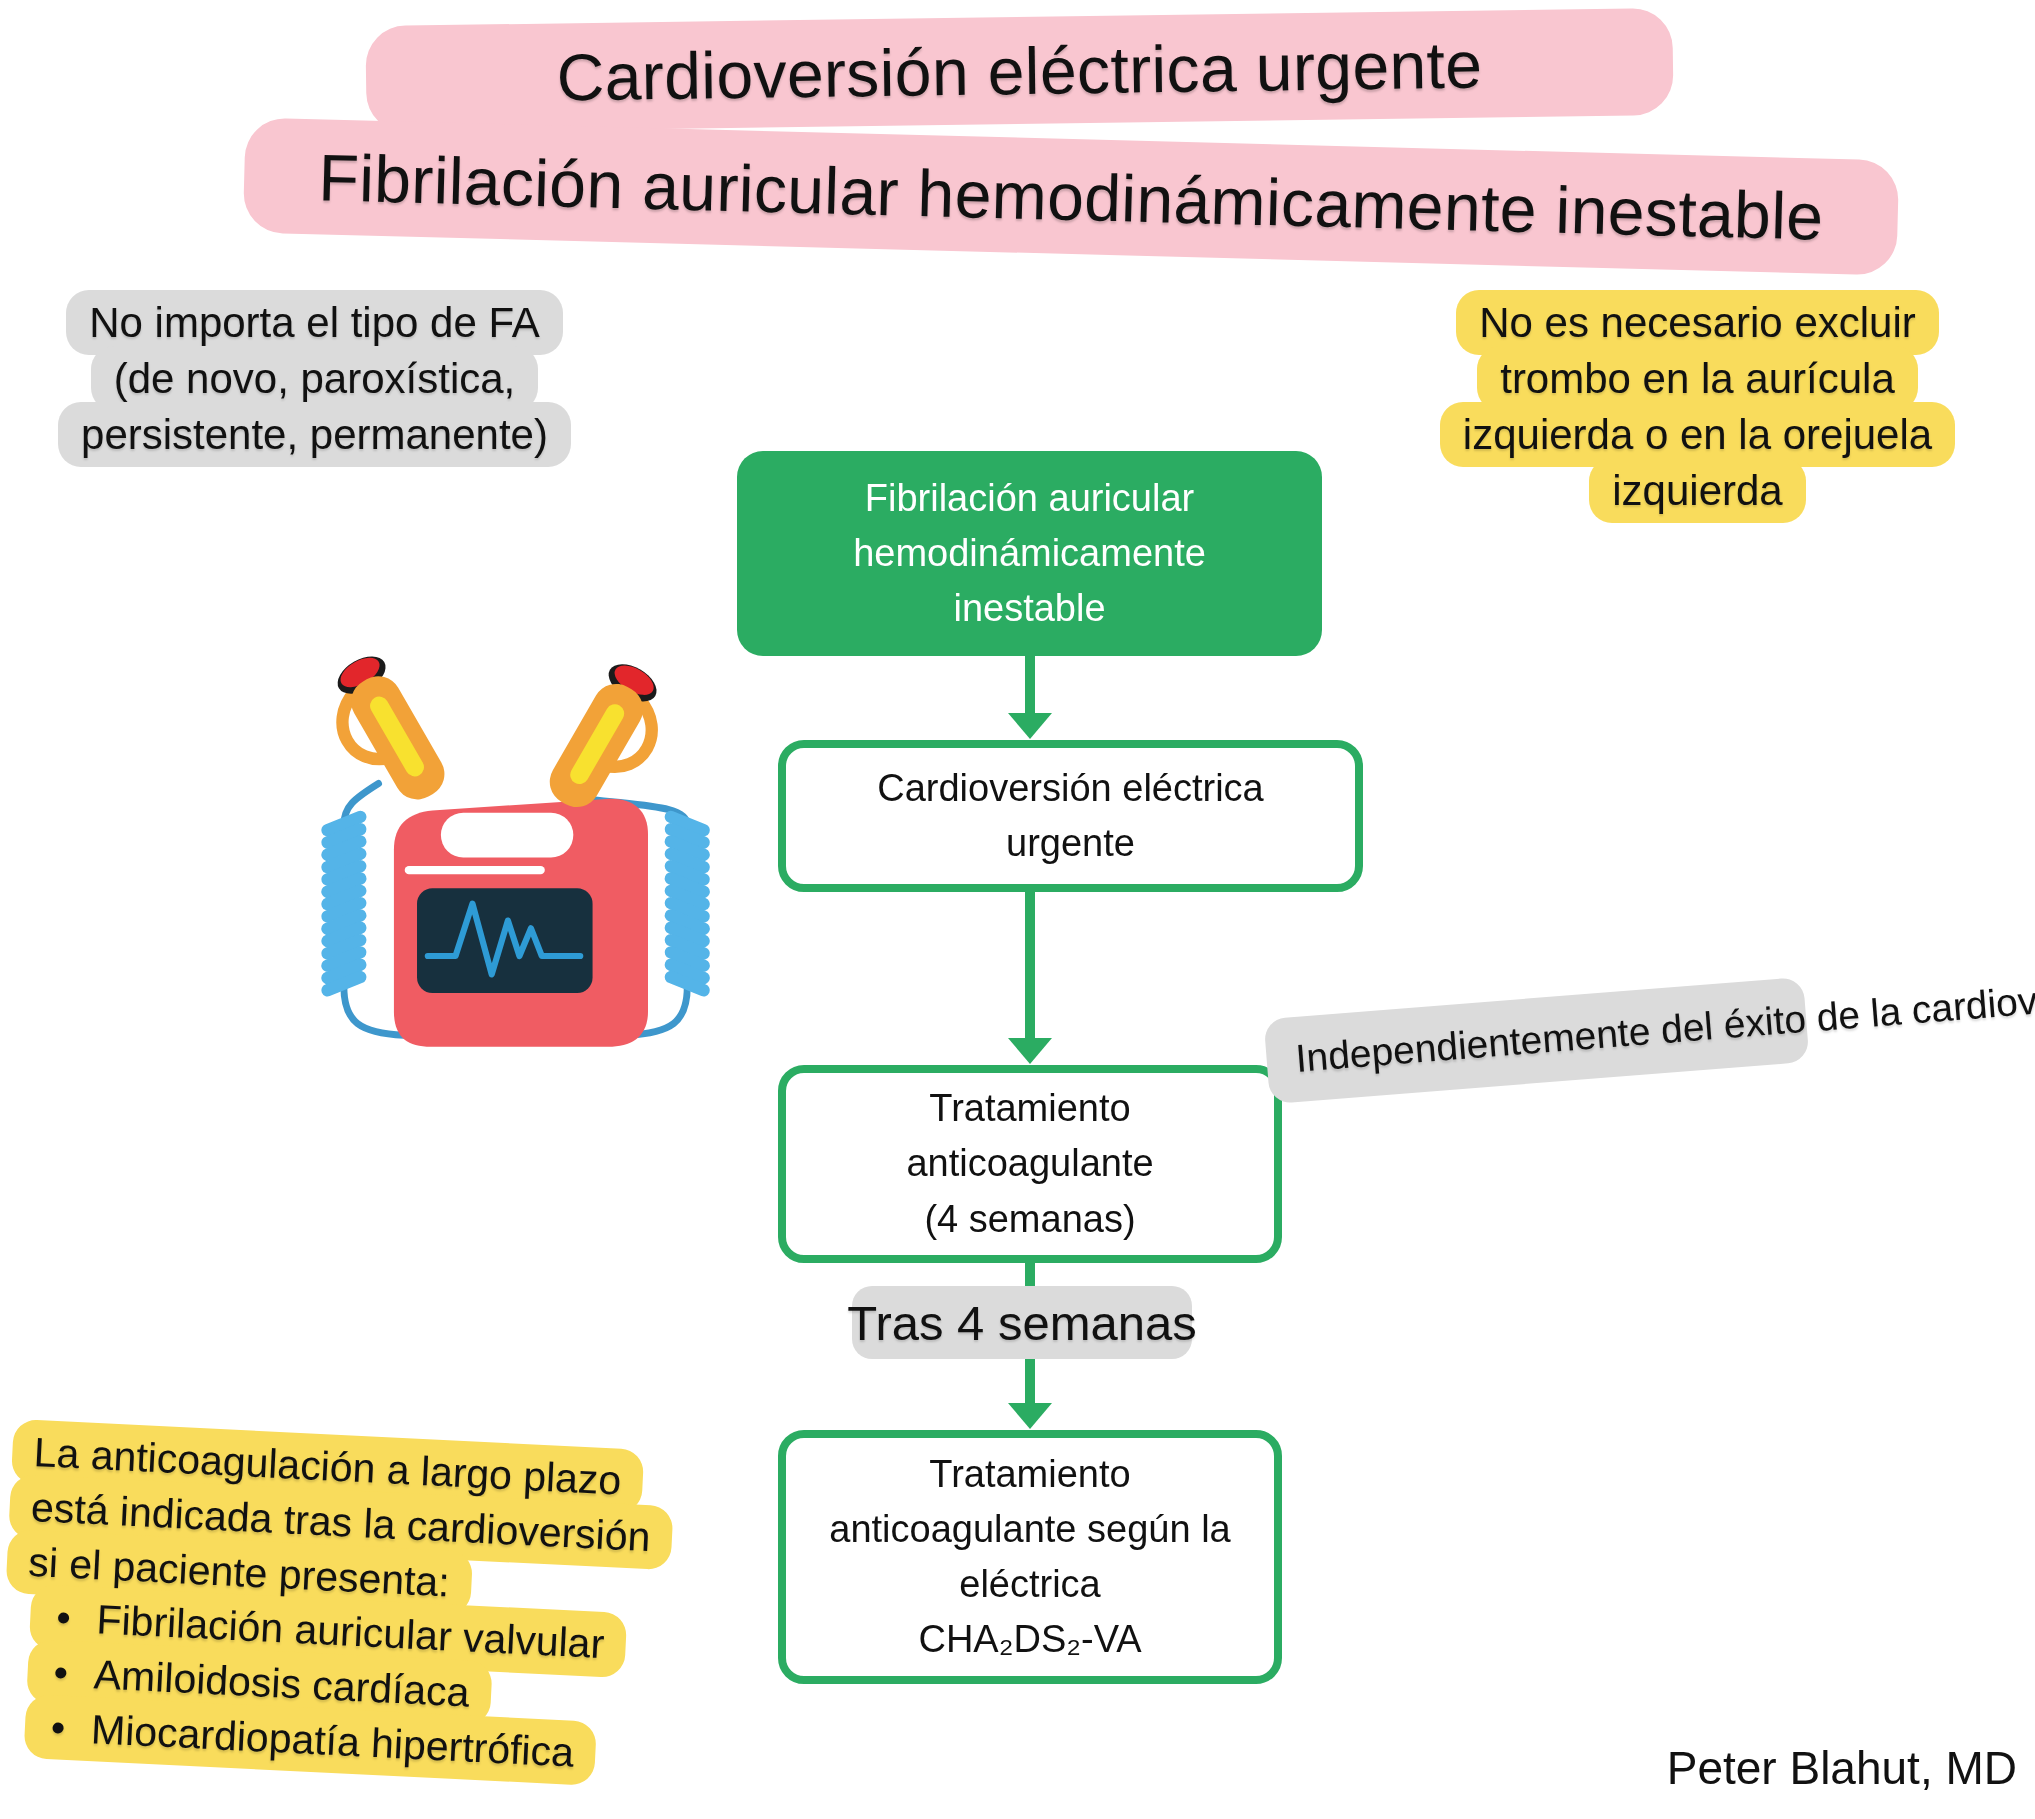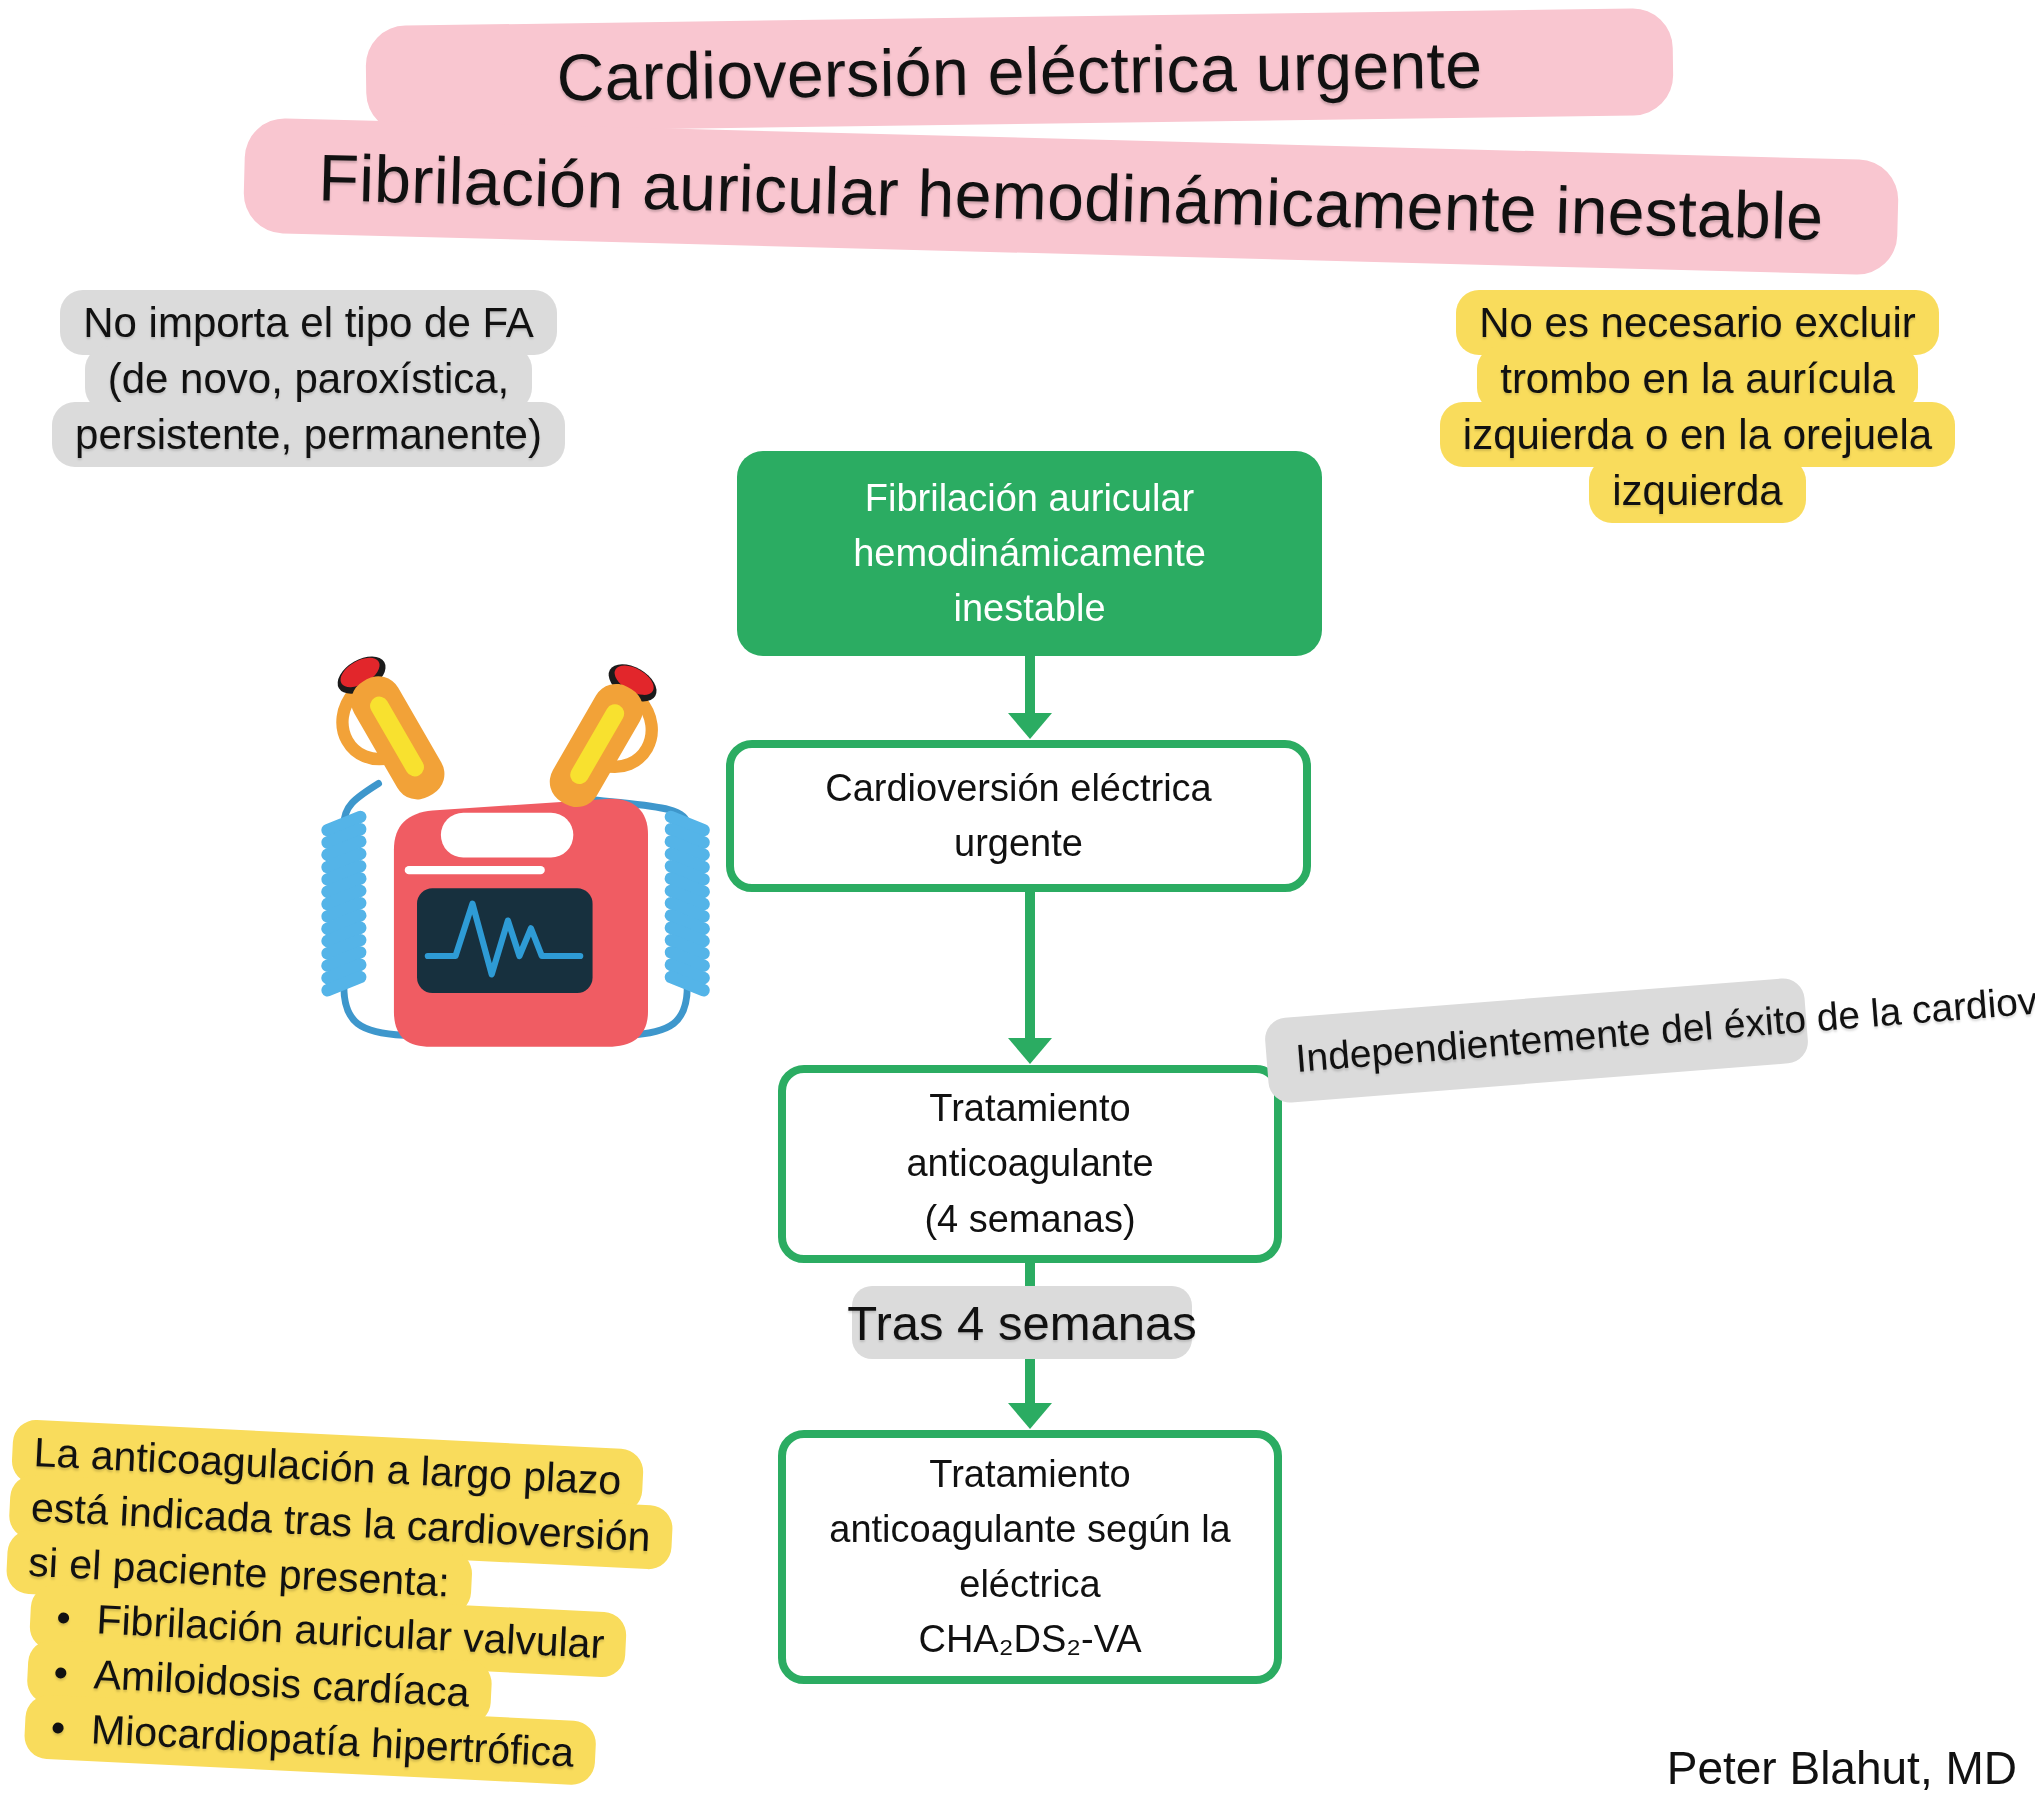--- a/index.html
+++ b/index.html
@@ -25,21 +25,21 @@
   
   .note{position:absolute;text-align:center;z-index:3;}
   .note .line{display:block;}
   .note .hl{
     display:inline-block;background:var(--gray);
     padding:7px 23px;border-radius:23px;margin-bottom:-9.2px;
     font-size:42px;line-height:1.22;text-shadow:0 2.3px 2.3px rgba(0,0,0,.15);
     white-space:nowrap;
   }
   .note-yellow .hl{background:var(--yellow);}
-  .note-fa{left:25px;top:290px;width:567px;}
+  .note-fa{left:31px;top:290px;width:567px;}
   .note-thrombus{left:1414px;top:290px;width:567px;}
 
   .note-independent{
     position:absolute;left:1266px;top:998px;width:541px;
     background:var(--gray);border-radius:21.5px;padding:17px 29px;
     font-size:39px;line-height:1.3;transform:rotate(-4.5deg);
     z-index:4;text-shadow:0 2.3px 2.3px rgba(0,0,0,.15);white-space:nowrap;
   }
 
   .note-longterm{
@@ -59,21 +59,21 @@
   
   .fbox{
     position:absolute;display:flex;flex-direction:column;
     align-items:center;justify-content:center;
     border-radius:26px;font-size:38px;line-height:1.45;text-align:center;
     background:var(--white);border:8.4px solid var(--green);z-index:2;
   }
   .fbox .line{display:block;white-space:nowrap;}
   .fbox-green{background:var(--green);border:none;color:#fff;}
   .step1{left:737px;top:451px;width:585px;height:205px;}
-  .step2{left:726px;top:740px;width:585px;height:152px;}
+  .step2{left:778px;top:740px;width:585px;height:152px;}
   .step3{left:778px;top:1065px;width:504px;height:198px;}
   .step4{left:778px;top:1430px;width:504px;height:254px;}
 
   .pill{
     position:absolute;left:852px;top:1286px;width:340px;height:73px;
     background:var(--gray);border-radius:20px;z-index:5;
     display:flex;align-items:center;justify-content:center;
     font-size:49px;white-space:nowrap;text-shadow:0 2.3px 2.3px rgba(0,0,0,.15);
   }
 

